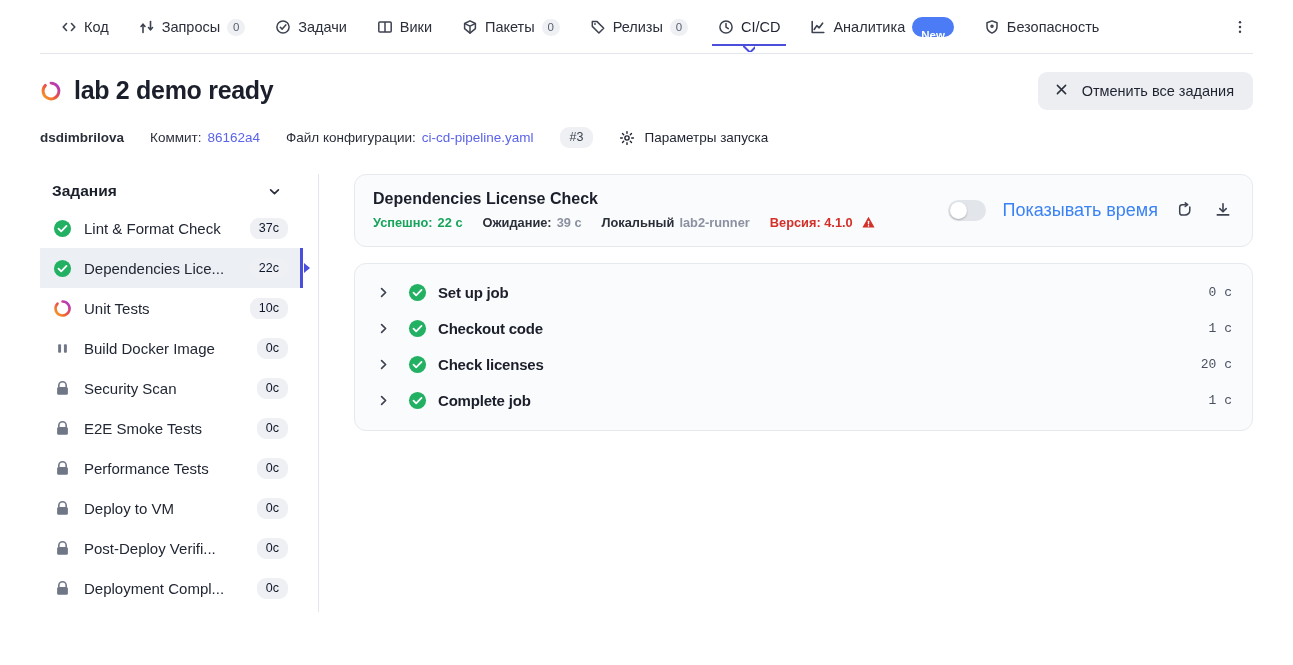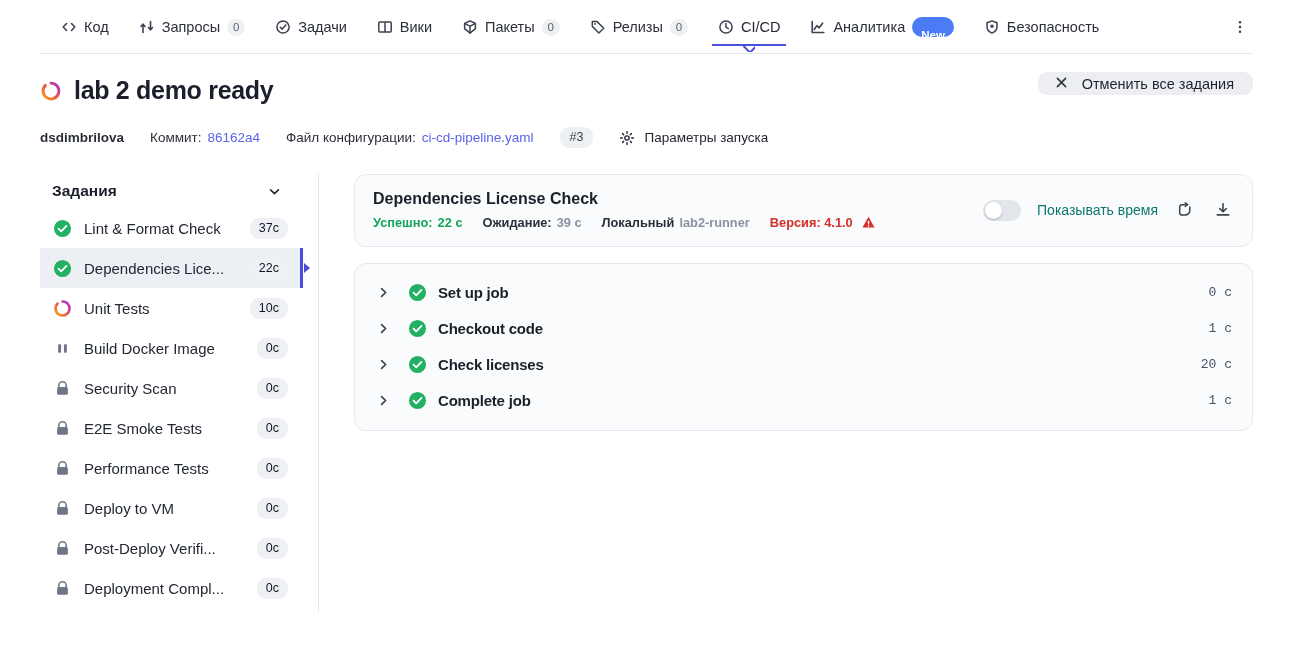--- a/index.html
+++ b/index.html
@@ -113,21 +113,21 @@
   .cancel-btn {
     position: absolute;
     right: 40px;
     top: 18px;
     display: flex;
     align-items: center;
     gap: 13px;
     background: #eceef2;
     border: none;
     border-radius: 9px;
-    height: 23px;
+    height: 38px;
     padding: 0 19px 0 16px;
     font-size: 14.5px;
     font-family: inherit;
     color: #1f2330;
     cursor: pointer;
   }
   .cancel-btn .xg { font-size: 16px; color: #2b2f3a; line-height: 1; }
 
   .meta-row {
     display: flex;
@@ -253,21 +253,21 @@
     flex: 0 0 38px;
   }
   .toggle .knob {
     position: absolute;
     top: 2px; left: 2px;
     width: 17px; height: 17px;
     border-radius: 50%;
     background: #fff;
     box-shadow: 0 1px 2px rgba(0,0,0,.25);
   }
-  .toggle-label { font-size: 14px; color: #0f766e; white-space: nowrap; }
+  .toggle-label { font-size: 18px; color: #3b82f6; white-space: nowrap; }
   .ibtn { width: 22px; height: 22px; display: flex; align-items: center; justify-content: center; cursor: pointer; color: #3c4250; }
 
   .steps { padding: 10px 0 12px 0; }
   .step-row {
     display: flex;
     align-items: center;
     height: 36px;
     padding: 0 20px 0 18px;
     gap: 0;
     cursor: pointer;

